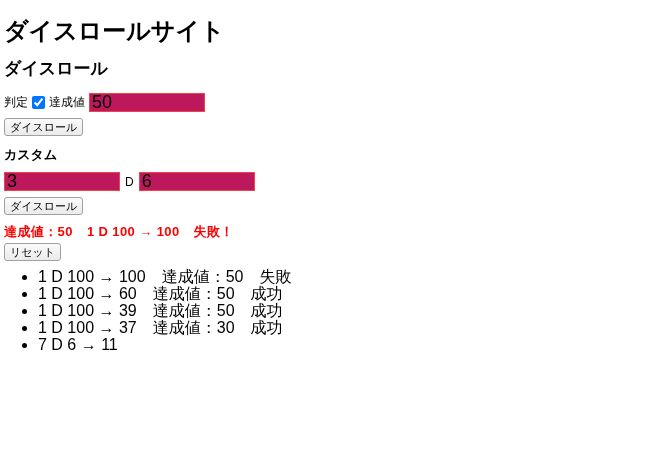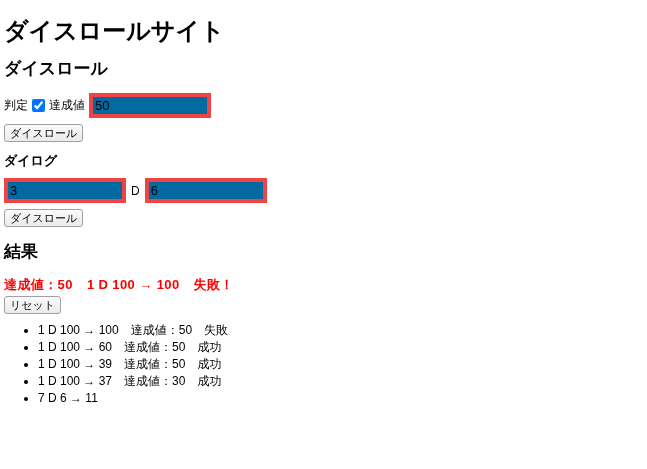--- a/index.html
+++ b/index.html
@@ -48,24 +48,24 @@
     text-align: center;
   }
   input[type="checkbox"] {
     margin: 0 4px 0 0;
     width: 13px;
     height: 13px;
     vertical-align: middle;
   }
   input[type="text"] {
     font-family: "Liberation Sans", sans-serif;
-    font-size: 13px;
+    font-size: 18px;
     padding: 1px 2px;
-    border: 4px solid #ef4444;
-    background: #0369a1;
+    border: 1px solid #ef4444;
+    background: #be185d;
     color: #000;
     height: 15px;
     box-sizing: content-box;
   }
   input.achieve-input {
     width: 110px;
   }
   input.custom-num {
     width: 110px;
   }
@@ -97,21 +97,21 @@
   .result-line .gap {
     display: inline-block;
     width: 14px;
   }
   ul.log-list {
     margin: 8px 0 0 0;
     padding-left: 34px;
     list-style: disc;
   }
   ul.log-list li {
-    font-size: 12px;
+    font-size: 16px;
     line-height: 16px;
     margin: 0 0 1px 0;
   }
   .reset-wrap {
     margin-top: 2px;
   }
 </style>
 </head>
 <body>
 
@@ -126,33 +126,32 @@
     <span class="lbl">判定</span>
     <input type="checkbox" checked="" style="">
     <span class="lbl">達成値</span>
     <input type="text" class="achieve-input" value="50" style="">
   </div>
 
   <div class="row">
     <button class="btn">ダイスロール</button>
   </div>
 
-  <h3 class="sub-title">ダイログ</h3>
+  <h3 class="sub-title">カスタム</h3>
 
   <div class="row">
     <input type="text" class="custom-num" value="3" style="">
     <span class="dsep">D</span>
     <input type="text" class="custom-face" value="6" style="">
   </div>
 
   <div class="row">
     <button class="btn">ダイスロール</button>
   </div>
 
-  <h2 class="section-title">結果</h2>
 
   <div class="result-line">
     <span>達成値：50</span><span class="gap"></span><span>1 D 100 → 100</span><span class="gap"></span><span>失敗！</span>
   </div>
 
 
   <div class="reset-wrap">
     <button class="btn">リセット</button>
   </div>
 

